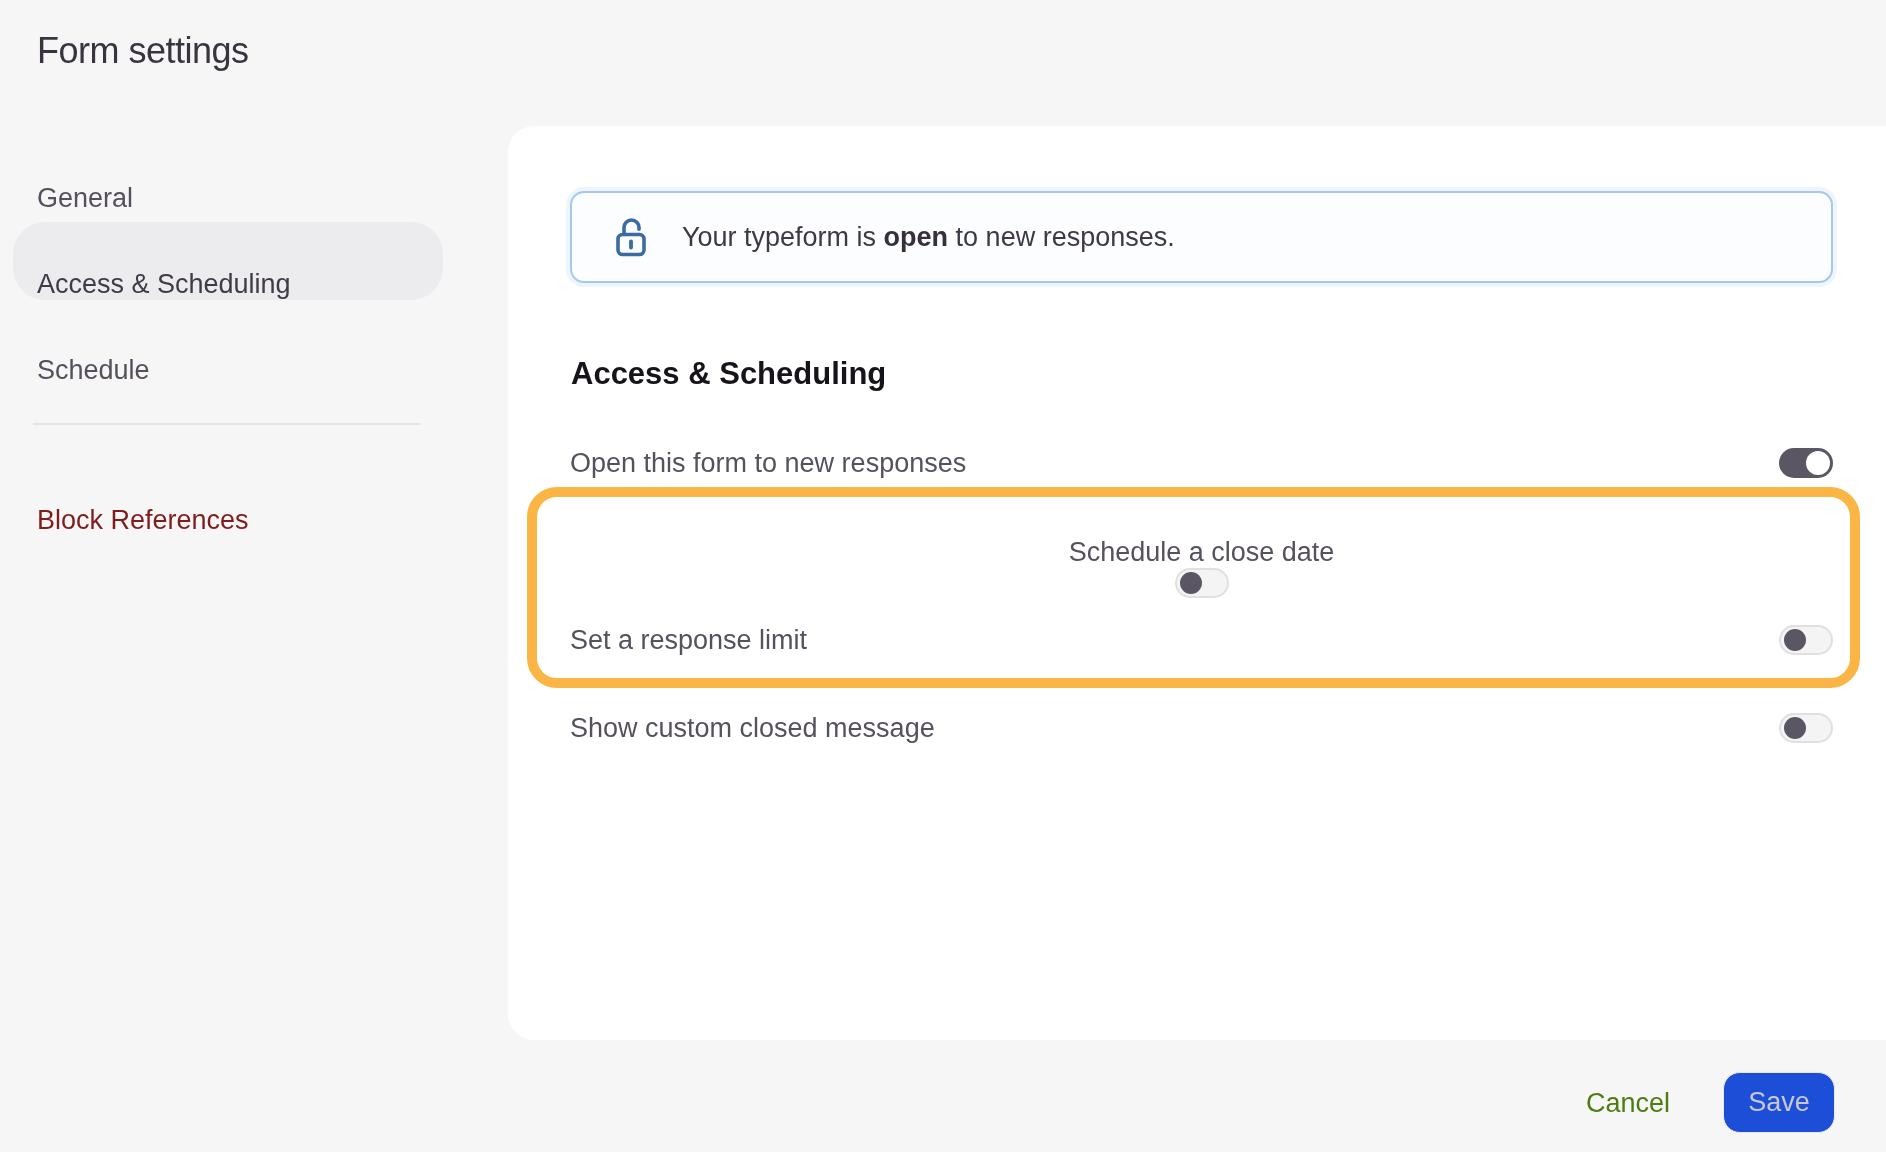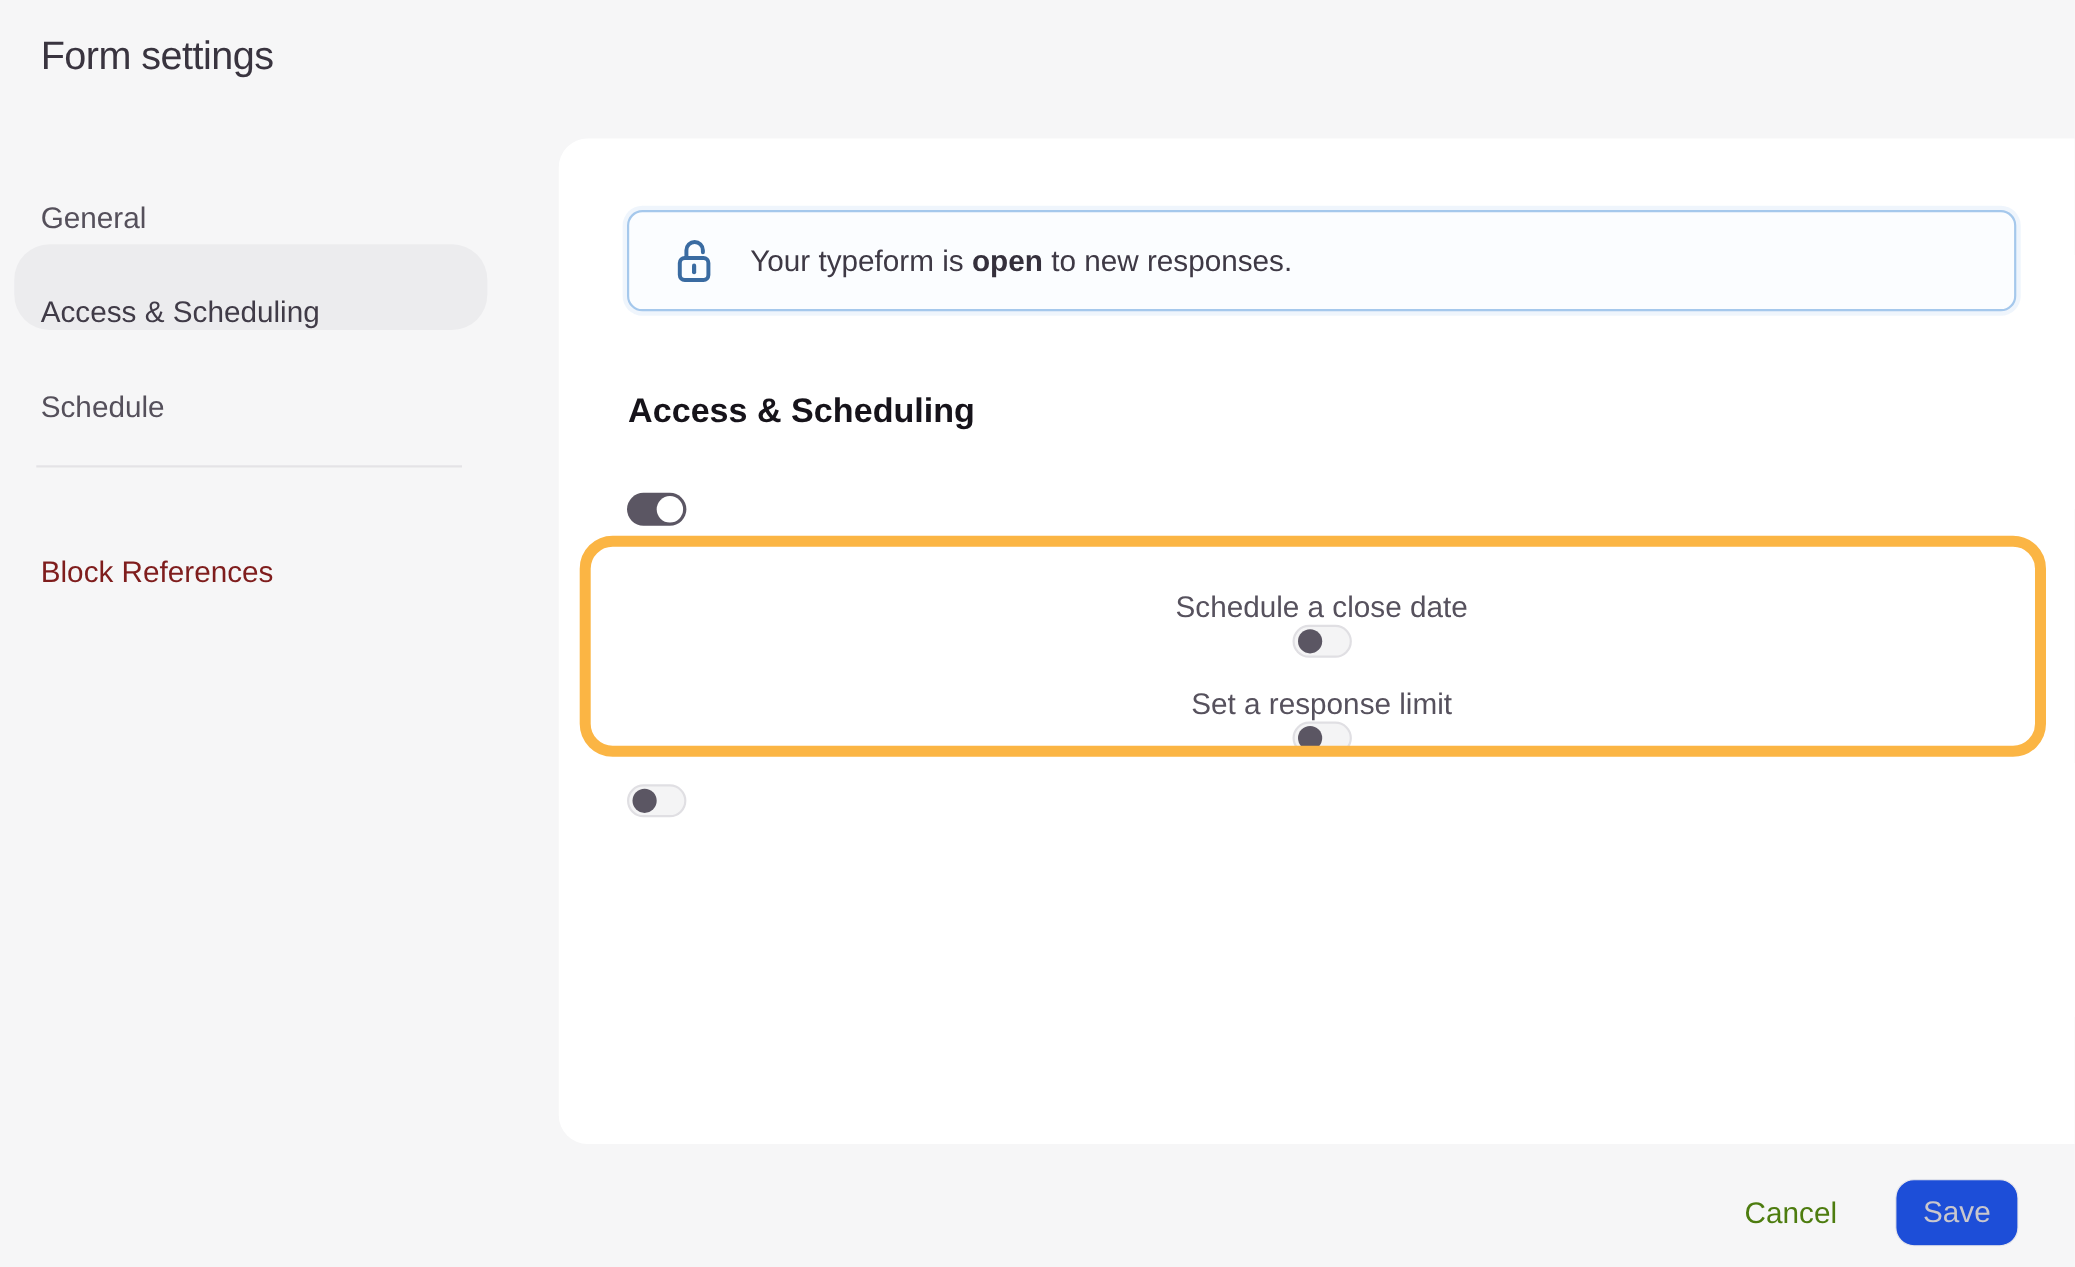--- a/index.html
+++ b/index.html
@@ -61,21 +61,21 @@
     font-size:31px; font-weight:700; color:#16131a; line-height:40px;
   }
 
   
   .row {
     position:absolute; left:570px; right:53px; height:30px;
     display:flex; align-items:center; justify-content:space-between;
   }
   .row-1 { top:448px; }
   .row-2 { top:537px;flex-direction:column; }
-  .row-3 { top:625px;flex-direction:column; }
+  .row-3 { top:625px; }
   .row-4 { top:713px; }
   .row-label { font-size:27px; color:#56515d; }
 
   
   .toggle {
     position:relative; width:54px; height:30px; border-radius:15px;
     border:none; padding:0; flex:none; cursor:pointer; background:#f4f4f5;
   }
   .toggle .knob { position:absolute; border-radius:50%; }
   .toggle[data-state="on"]  { background:#5b5663; }
@@ -134,40 +134,42 @@
         <path d="M10 17.5 V10.5 a7.5 7.5 0 0 1 15 0 v1.8" stroke="#3a6ba1" stroke-width="3.6" stroke-linecap="round" fill="none"></path>
         <line x1="17" y1="24.5" x2="17" y2="30.5" stroke="#3a6ba1" stroke-width="3.8" stroke-linecap="round"></line>
       </svg>
     </span>
     <p class="banner-text"><span>Your typeform is </span><b>open</b><span> to new responses.</span></p>
   </div>
 
   <h2 class="section-heading">Access &amp; Scheduling</h2>
 
   <div class="row row-1">
+    <span class="row-label">Open this form to new responses</span>
     <button class="toggle" data-state="on">
       <span class="knob"></span>
     </button>
   </div>
 
   <div class="row row-2">
     <span class="row-label">Schedule a close date</span>
     <button class="toggle" data-state="off">
       <span class="knob"></span>
     </button>
   </div>
 
   <div class="row row-3">
     <span class="row-label">Set a response limit</span>
     <button class="toggle" data-state="off">
       <span class="knob"></span>
     </button>
   </div>
 
   <div class="row row-4">
+    <span class="row-label">Show custom closed message</span>
     <button class="toggle" data-state="off">
       <span class="knob"></span>
     </button>
   </div>
 
   <div class="annotation"></div>
 
   <footer>
     <button class="btn-cancel">Cancel</button>
     <button class="btn-save" disabled="">Save</button>

